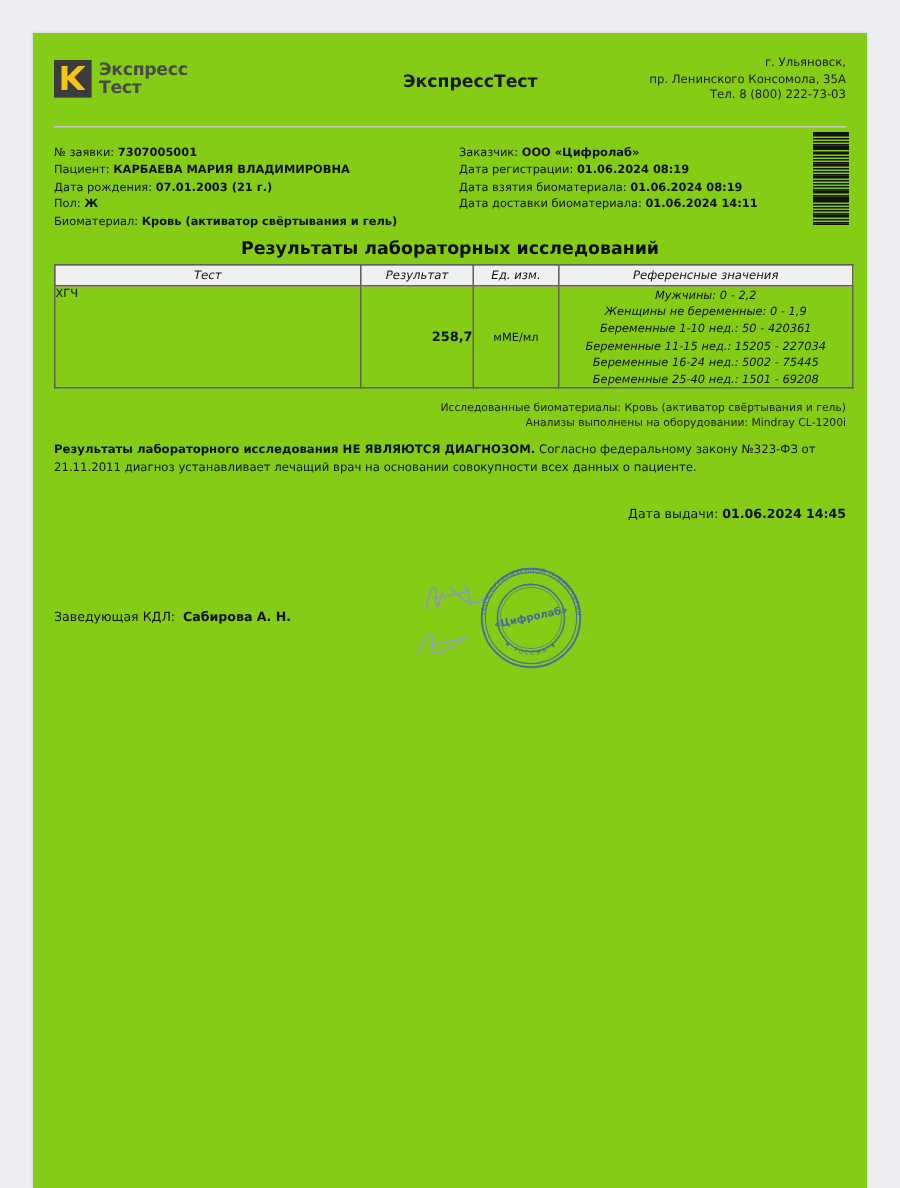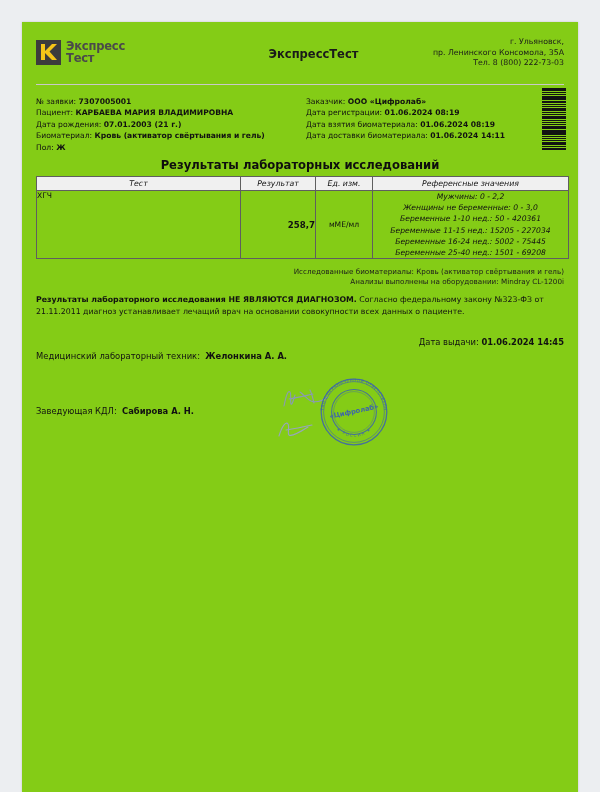--- a/index.html
+++ b/index.html
@@ -296,26 +296,26 @@
     </div>
     <div>
       <span>Пациент:</span>
       <b>КАРБАЕВА МАРИЯ ВЛАДИМИРОВНА</b>
     </div>
     <div>
       <span>Дата рождения:</span>
       <b>07.01.2003 (21 г.)</b>
     </div>
     <div>
+      <span>Пол:</span>
+      <b>Ж</b>
+    </div>
+    <div>
       <span>Биоматериал:</span>
       <b>Кровь (активатор свёртывания и гель)</b>
-    </div>
-    <div>
-      <span>Пол:</span>
-      <b>Ж</b>
     </div>
   </div>
 
   <div class="meta-right">
     <div>
       <span>Заказчик:</span>
       <b>ООО «Цифролаб»</b>
     </div>
     <div>
       <span>Дата регистрации:</span>
@@ -377,21 +377,21 @@
         <th class="c-ref">Референсные значения</th>
       </tr>
     </thead>
     <tbody>
       <tr>
         <td class="td-test">ХГЧ</td>
         <td class="td-result">258,7</td>
         <td class="td-unit">мМЕ/мл</td>
         <td class="td-ref">
           <div>Мужчины: 0 - 2,2</div>
-          <div>Женщины не беременные: 0 - 3,0</div>
+          <div>Женщины не беременные: 0 - 1,9</div>
           <div>Беременные 1-10  нед.: 50 - 420361</div>
           <div>Беременные 11-15 нед.: 15205 - 227034</div>
           <div>Беременные 16-24  нед.: 5002 - 75445</div>
           <div>Беременные 25-40  нед.: 1501 - 69208</div>
         </td>
       </tr>
     </tbody>
   </table>
 
   <div class="under-table">
@@ -399,24 +399,20 @@
     <div>Анализы выполнены на оборудовании: Mindray CL-1200i</div>
   </div>
 
   <div class="disclaimer"><b>Результаты лабораторного исследования НЕ ЯВЛЯЮТСЯ ДИАГНОЗОМ.</b><span> Согласно федеральному закону №323-ФЗ от 21.11.2011 диагноз устанавливает лечащий врач на основании совокупности всех данных о пациенте.</span></div>
 
   <div class="issue-date">
     <span>Дата выдачи:</span>
     <b>01.06.2024 14:45</b>
   </div>
 
-  <div class="sig1">
-    <span>Медицинский лабораторный техник:</span>&nbsp;
-    <b>Желонкина А. А.</b>
-  </div>
 
   <div class="sig2">
     <span>Заведующая КДЛ:</span>&nbsp;
     <b>Сабирова А. Н.</b>
   </div>
 
   <svg class="scribble scribble-1" width="60" height="26" viewBox="0 0 60 26">
     <g fill="none" stroke="#8a9ab5" stroke-width="1.1" stroke-linecap="round">
       <path d="M4 20 C6 10, 8 4, 10 6 C11.5 8, 10 16, 11 18 C12 20, 14 12, 15 9"></path>
       <path d="M9 13 C16 12, 24 10, 33 8"></path>

